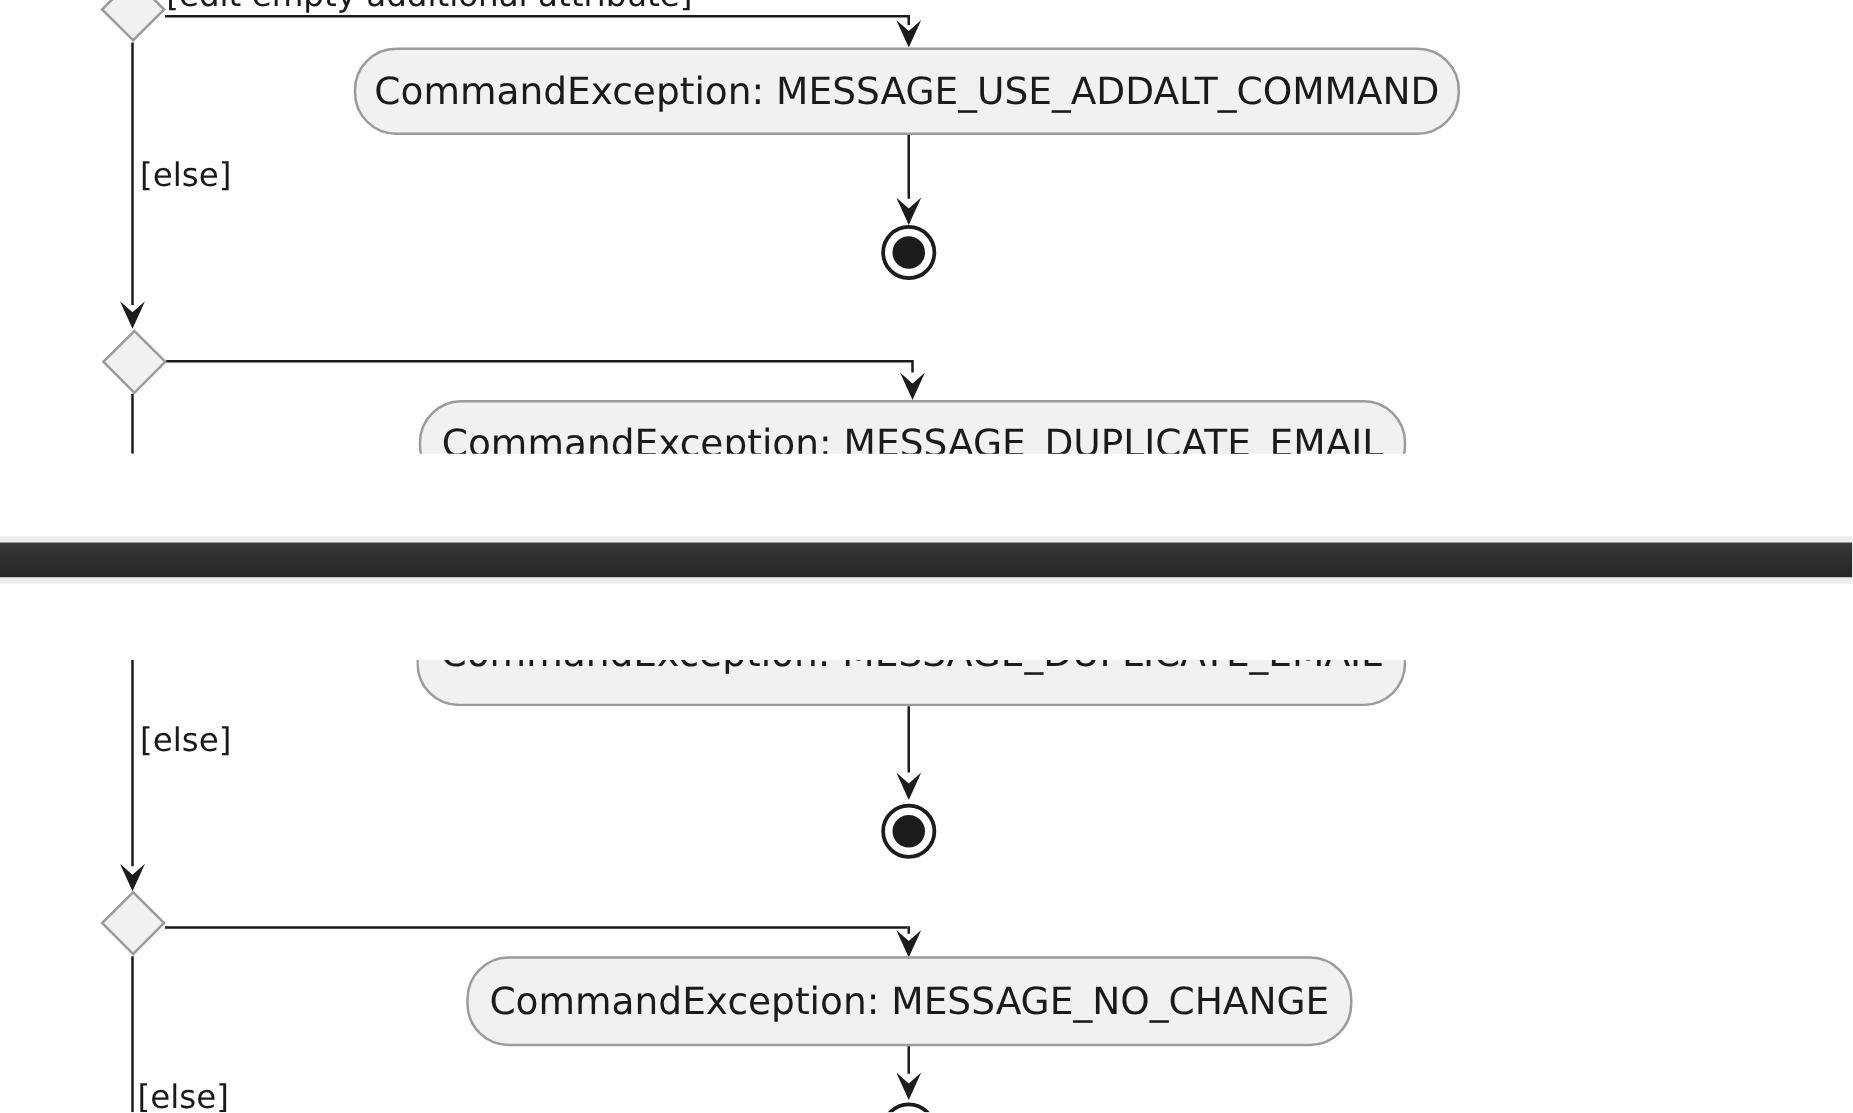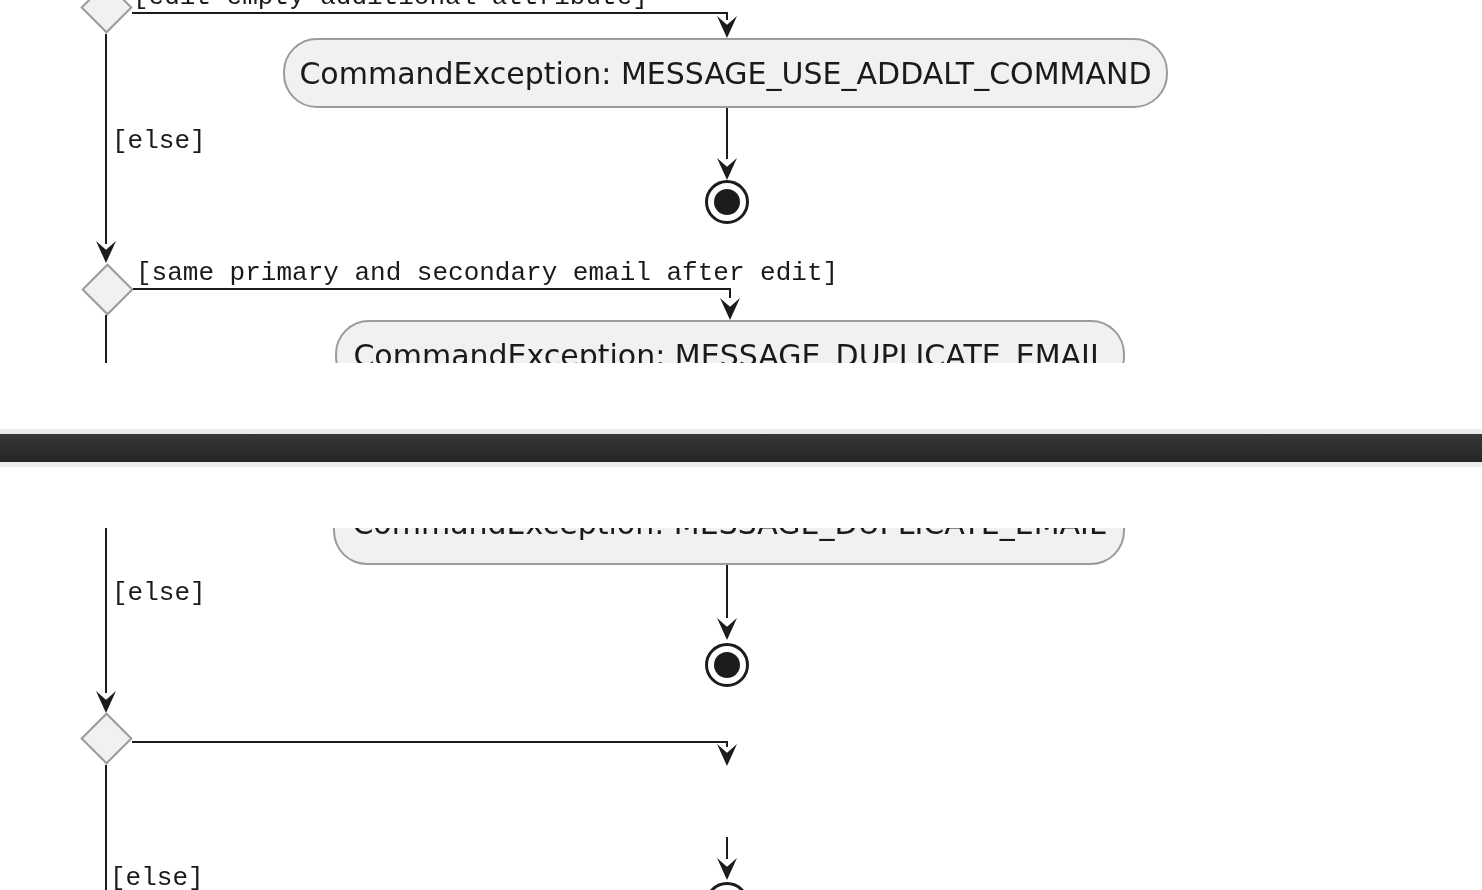--- a/index.html
+++ b/index.html
@@ -33,21 +33,20 @@
     color:var(--label-text);font-size:30px;white-space:nowrap;}
 
   .decision-diamond{
     position:absolute;width:37px;height:37px;box-sizing:border-box;
     background:var(--node-fill);border:2px solid var(--node-border);
     transform:rotate(45deg);
   }
   .edge-label{
     position:absolute;color:var(--label-text);font-size:26px;line-height:30px;
     white-space:nowrap;
-    font-family:Liberation Mono, monospace;
   }
   .h-line{position:absolute;height:2px;background:var(--line);}
   .v-line{position:absolute;width:2px;background:var(--line);}
   .arrow-down{
     position:absolute;width:20px;height:22px;background:var(--line);
     clip-path:polygon(0 0,50% 40%,100% 0,50% 100%);
   }
   .final-node{
     position:absolute;width:44px;height:44px;box-sizing:border-box;
     border:3px solid var(--line);border-radius:50%;background:var(--page-bg);
@@ -86,21 +85,20 @@
     <div class="arrow-down" style="left:96px;top:241px;"></div>
 
     <div class="v-line" style="left:726px;top:108px;height:51px;"></div>
     <div class="arrow-down" style="left:717px;top:158px;"></div>
     <div class="final-node" style="left:705px;top:180px;">
       <div class="final-dot"></div>
     </div>
 
     <div class="decision-diamond" style="left:89px;top:271px;"></div>
 
-    <div class="edge-label" style="left:136px;top:258px;">[same primary and secondary email after edit]</div>
     <div class="h-line" style="left:133px;top:288px;width:597px;"></div>
     <div class="v-line" style="left:729px;top:288px;height:10px;"></div>
     <div class="arrow-down" style="left:720px;top:298px;"></div>
 
     <div class="activity-node" style="left:335px;top:320px;width:790px;height:70px;">
       <span>CommandException: MESSAGE_DUPLICATE_EMAIL</span>
     </div>
 
     <div class="v-line" style="left:105px;top:315px;height:48px;"></div>
 
@@ -127,20 +125,23 @@
     <div class="final-node" style="left:705px;top:176px;">
       <div class="final-dot"></div>
     </div>
 
     <div class="decision-diamond" style="left:88px;top:253px;"></div>
 
     <div class="h-line" style="left:132px;top:274px;width:594px;"></div>
     <div class="v-line" style="left:726px;top:274px;height:6px;"></div>
     <div class="arrow-down" style="left:717px;top:277px;"></div>
 
+    <div class="activity-node" style="left:373px;top:298px;width:709px;height:72px;">
+      <span>CommandException: MESSAGE_NO_CHANGE</span>
+    </div>
 
     <div class="v-line" style="left:726px;top:370px;height:22px;"></div>
     <div class="arrow-down" style="left:717px;top:391px;"></div>
     <div class="final-node" style="left:705px;top:415px;">
       
     </div>
 
     <div class="v-line" style="left:105px;top:298px;height:125px;"></div>
     <div class="edge-label" style="left:110px;top:396px;">[else]</div>
 

